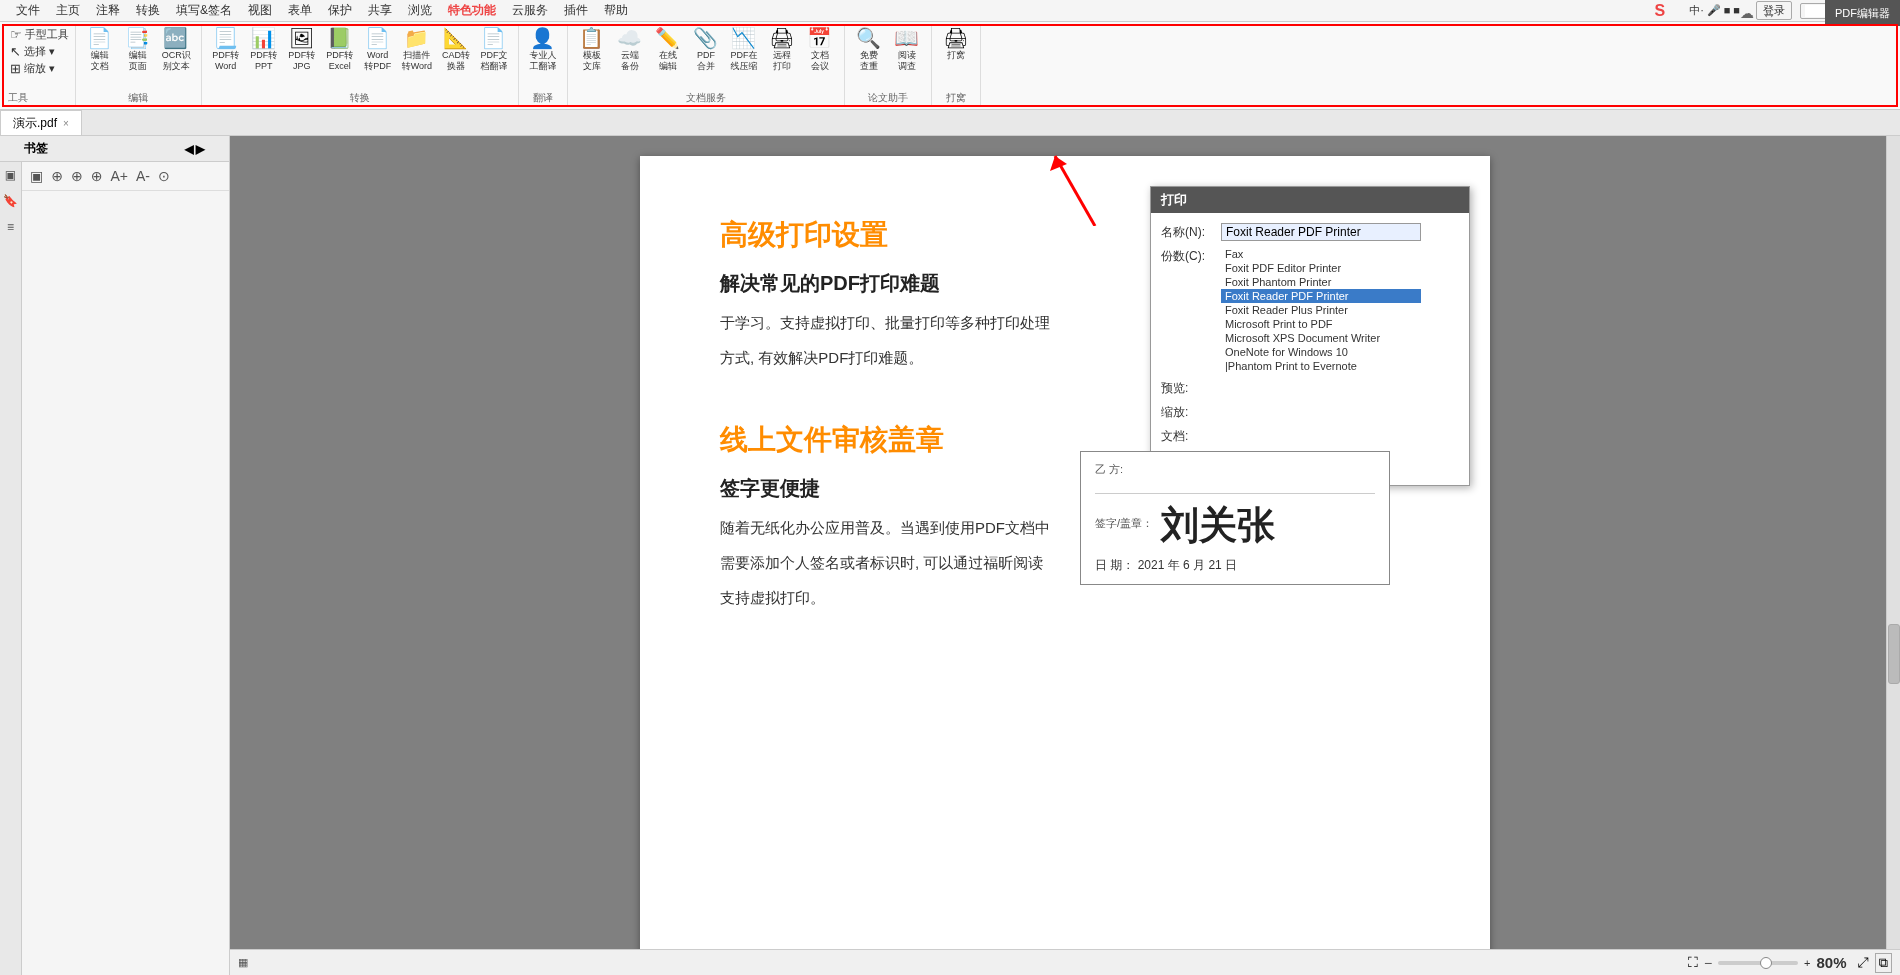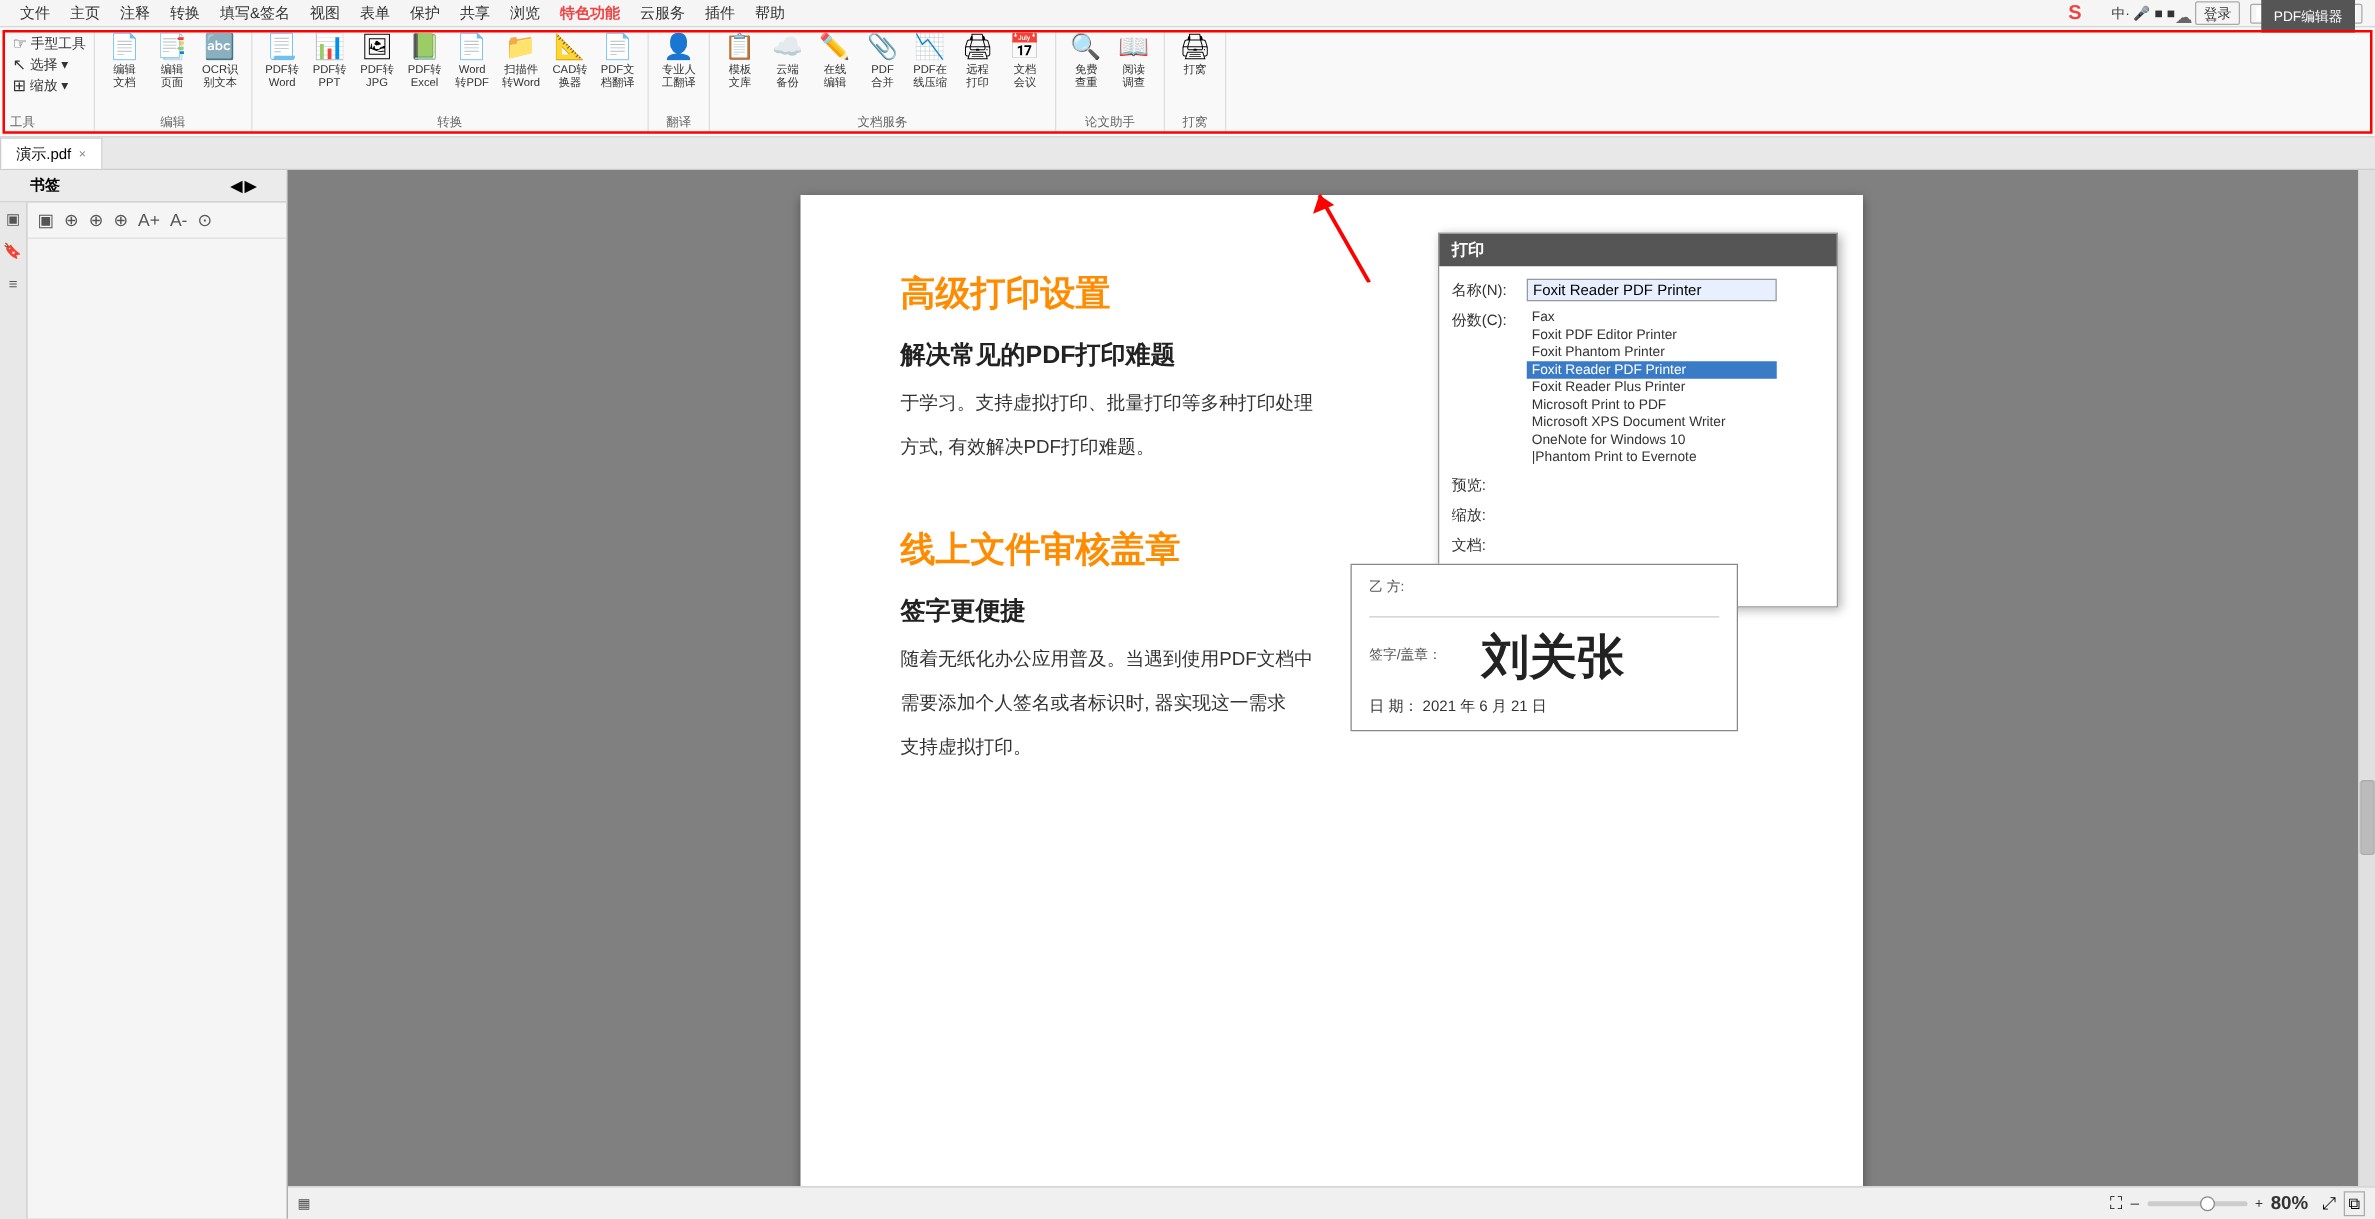--- a/index.html
+++ b/index.html
@@ -292,21 +292,20 @@
     .signature-label {
       font-size: 11px;
       color: #555;
       margin-bottom: 4px;
     }
     .signature-name {
       font-size: 38px;
       font-weight: bold;
       color: #222;
       font-family: 'KaiTi', 'STKaiti', serif;
-      margin-left: 24px;
     }
     .signature-date {
       font-size: 12px;
       color: #333;
       margin-top: 6px;
     }
 
     
     .bottom-bar {
       position: absolute;
@@ -548,21 +547,21 @@
     <span class="ribbon-group-label">打窝</span>
   </div>
 </div>
 
 <div class="tab-bar">
   <div class="tab">
     <span>演示.pdf</span>
     <span class="close-btn">×</span>
   </div>
 
-  <div style="position:absolute; right:16px; top:0; background:#555; color:white; padding:3px 10px; font-size:11px; cursor:pointer; display:flex; align-items:center; height:26px;">
+  <div style="position:absolute; right:0; top:0; background:#555; color:white; padding:3px 10px; font-size:11px; cursor:pointer; display:flex; align-items:center; height:26px;">
     <span>PDF编辑器</span>
   </div>
 
   <div style="position:absolute; right:120px; top:0; display:flex; align-items:center; height:26px; gap:8px; padding-right:4px;">
     <span style="font-size:14px; color:#666; cursor:pointer;">☁</span>
     <span style="font-size:14px; color:#666; cursor:pointer;">↔</span>
   </div>
 </div>
 
 <div class="main-area">
@@ -648,21 +647,21 @@
                 <span class="print-label">纸张:</span>
               </div>
             </div>
           </div>
         </div>
 
         <div class="section-block" style="position:relative;">
           <h2 class="section-title-orange">线上文件审核盖章</h2>
           <h3 class="section-subtitle">签字更便捷</h3>
           <p class="section-text">随着无纸化办公应用普及。当遇到使用PDF文档中</p>
-          <p class="section-text">需要添加个人签名或者标识时, 器实现这一需求</p>
+          <p class="section-text">需要添加个人签名或者标识时, 可以通过福昕阅读</p>
           <p class="section-text">支持虚拟打印。</p>
 
           <div class="signature-box">
             <div style="display:flex; justify-content:space-between; align-items:center; font-size:11px; color:#555; border-bottom:1px solid #ccc; padding-bottom:16px; margin-bottom:6px;">
               <span>乙 方:</span>
             </div>
             <div style="display:flex; align-items:center; gap:8px;">
               <span class="signature-label">签字/盖章：</span>
               <span class="signature-name">刘关张</span>
             </div>

